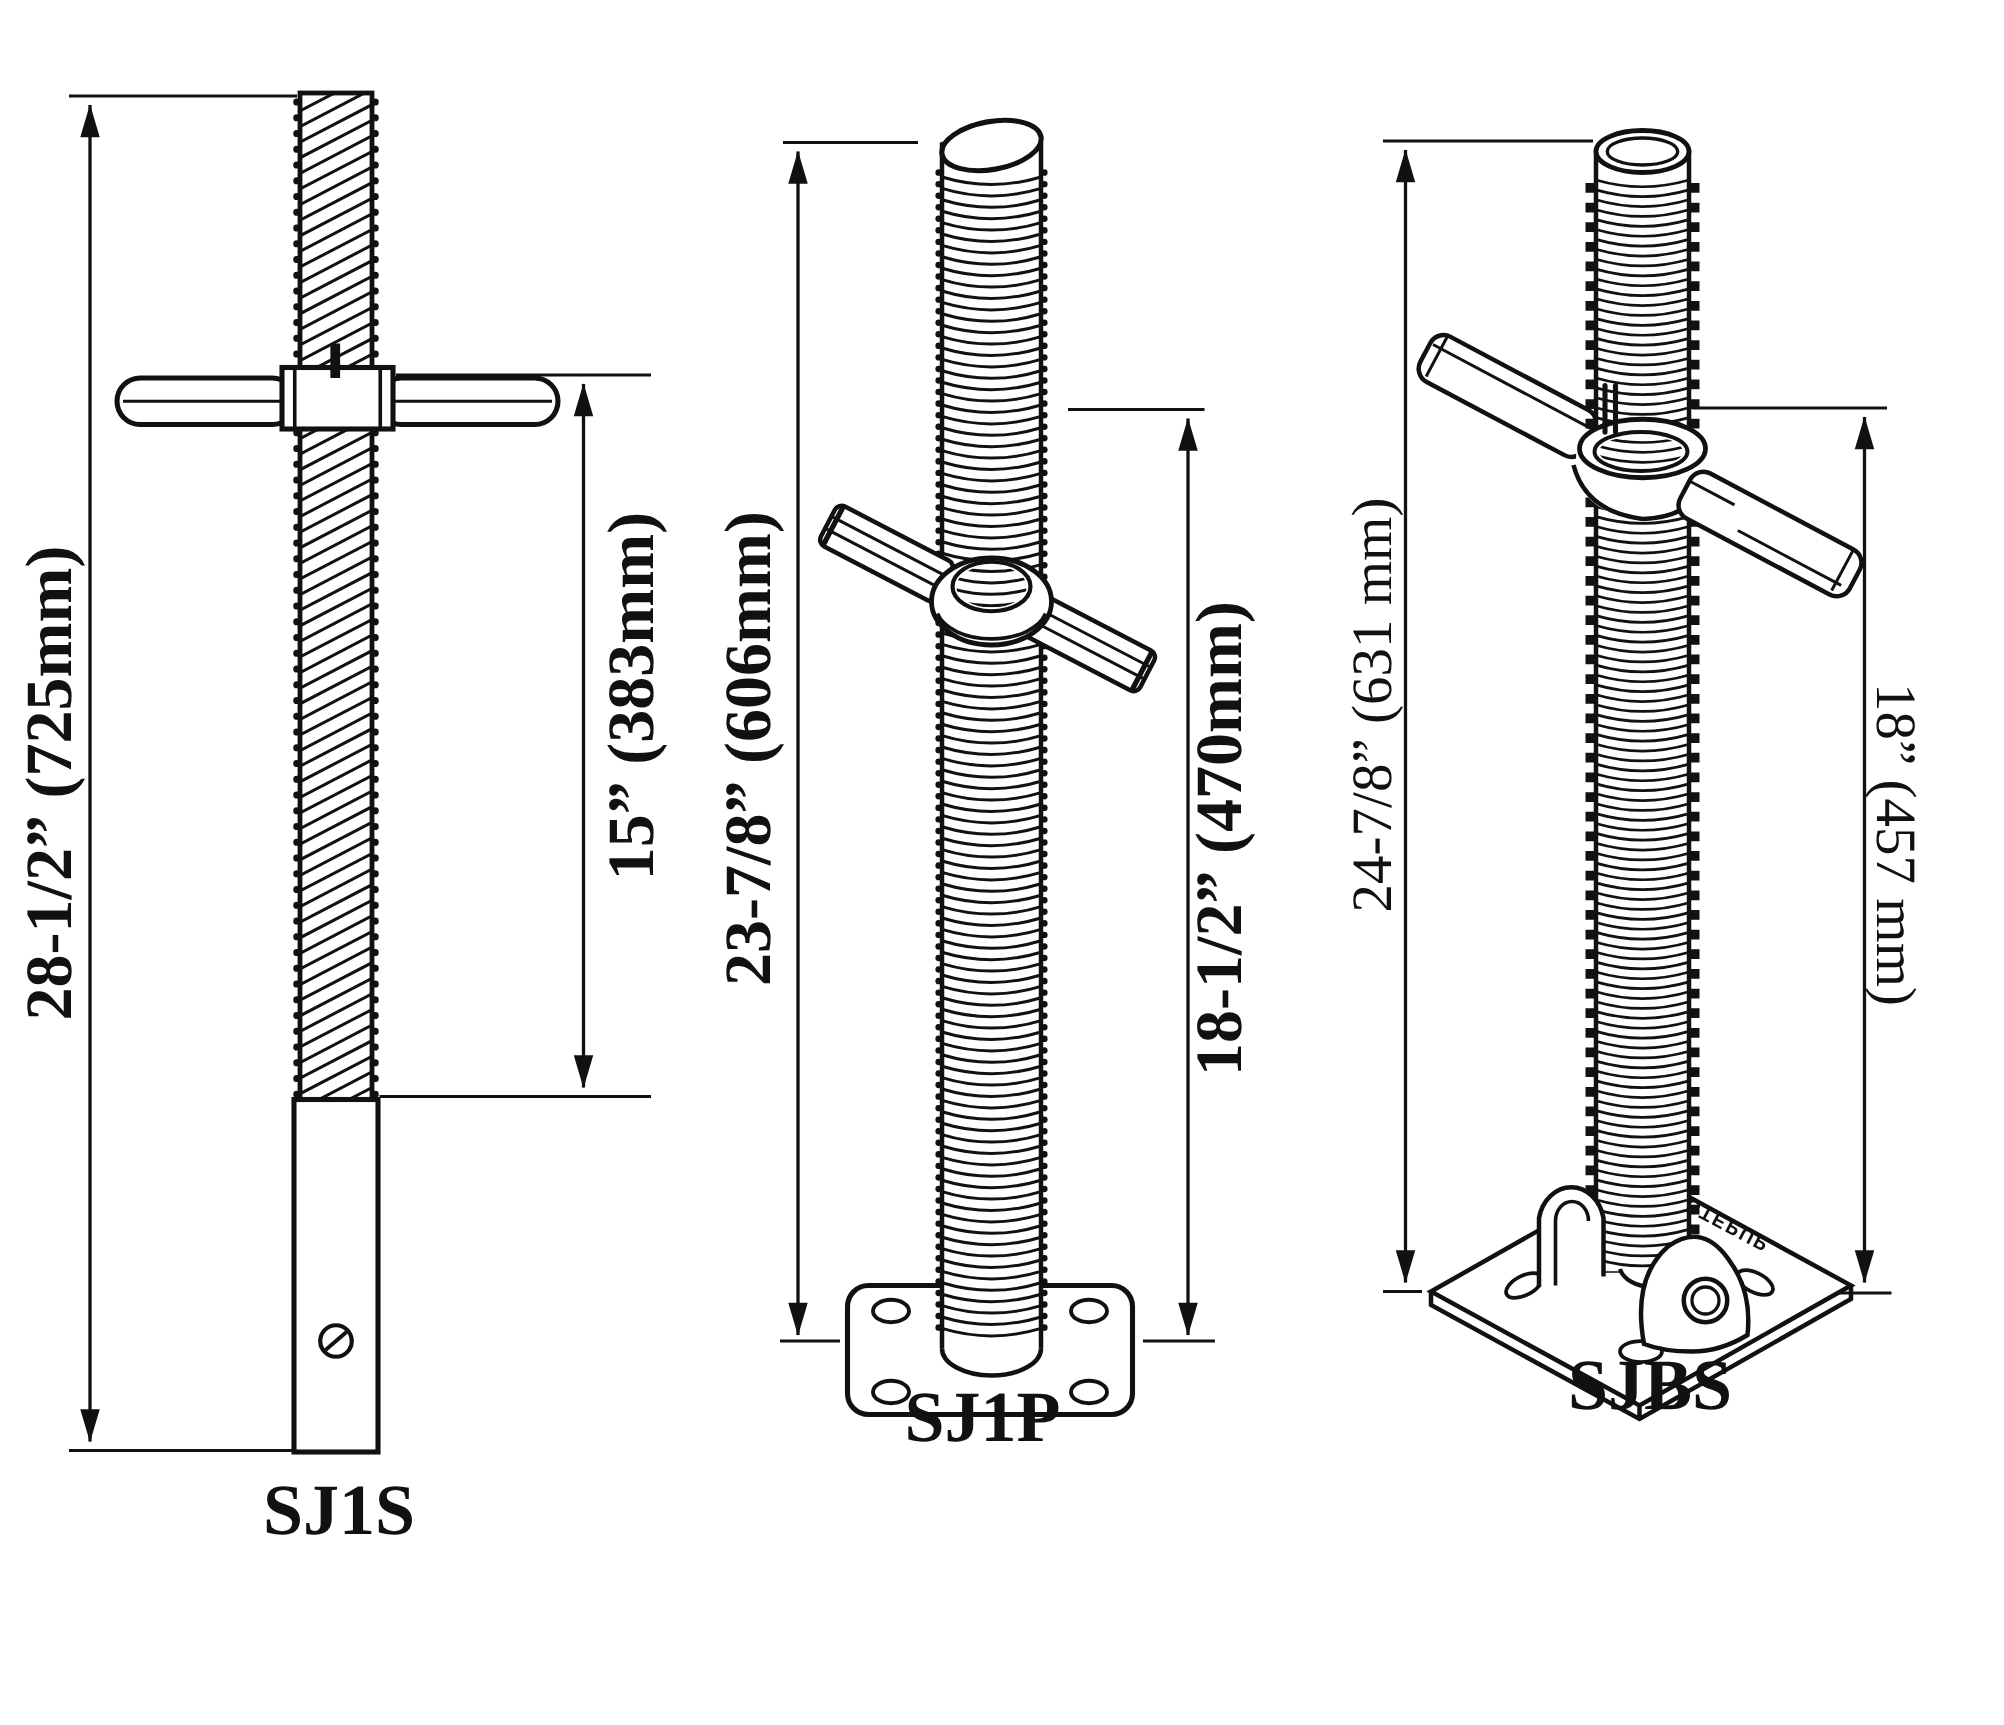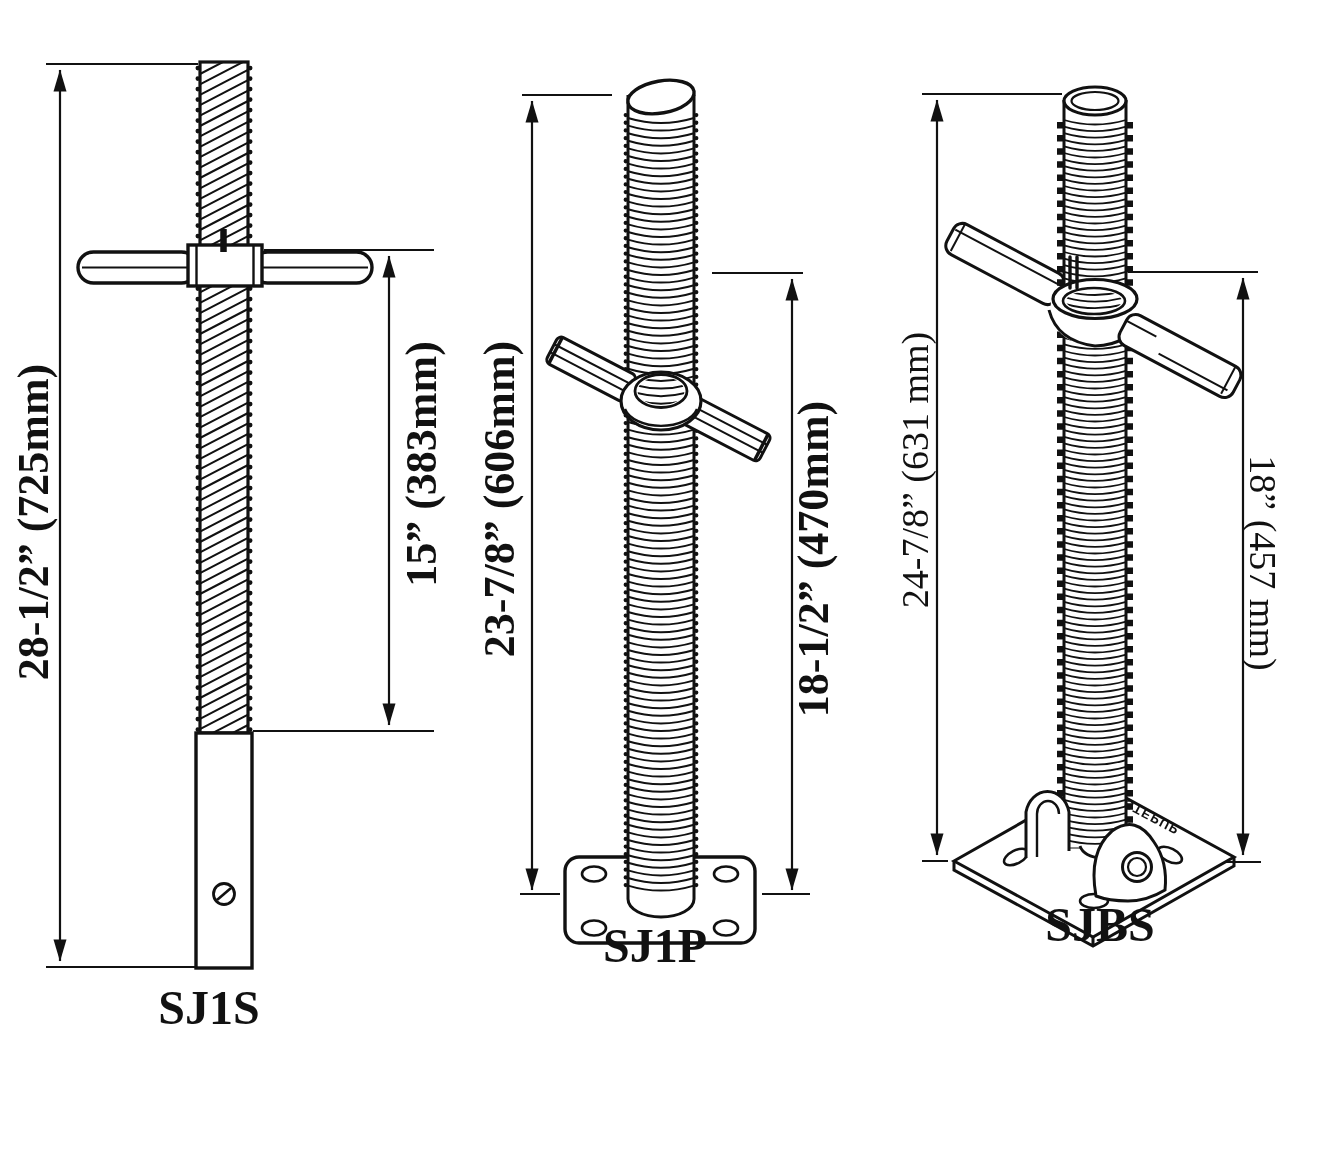--- a/index.html
+++ b/index.html
@@ -178,17 +178,17 @@
 
 <span class="dim heavy rot-ccw" style="left:33px;top:522px;">28-1/2” (725mm)</span>
 <span class="dim heavy rot-ccw" style="left:421px;top:464px;">15” (383mm)</span>
 <span class="dim heavy rot-ccw" style="left:499px;top:499px;">23-7/8” (606mm)</span>
 <span class="dim heavy rot-ccw" style="left:813px;top:559px;">18-1/2” (470mm)</span>
 <span class="dim light rot-ccw" style="left:915px;top:470px;">24-7/8” (631 mm)</span>
 <span class="dim light rot-cw" style="left:1263px;top:563px;">18” (457 mm)</span>
 
 <span class="emboss" style="left:1152px;top:817px;">STEPUP</span>
 
-<div class="plabel" style="left:209px;top:1007px;">SJ1S</div>
+<div class="plabel" style="left:226px;top:1007px;">SJ1S</div>
 <div class="plabel" style="left:655px;top:945px;">SJ1P</div>
 <div class="plabel" style="left:1100px;top:924px;">SJBS</div>
 
 </div>
 
 </body></html>

